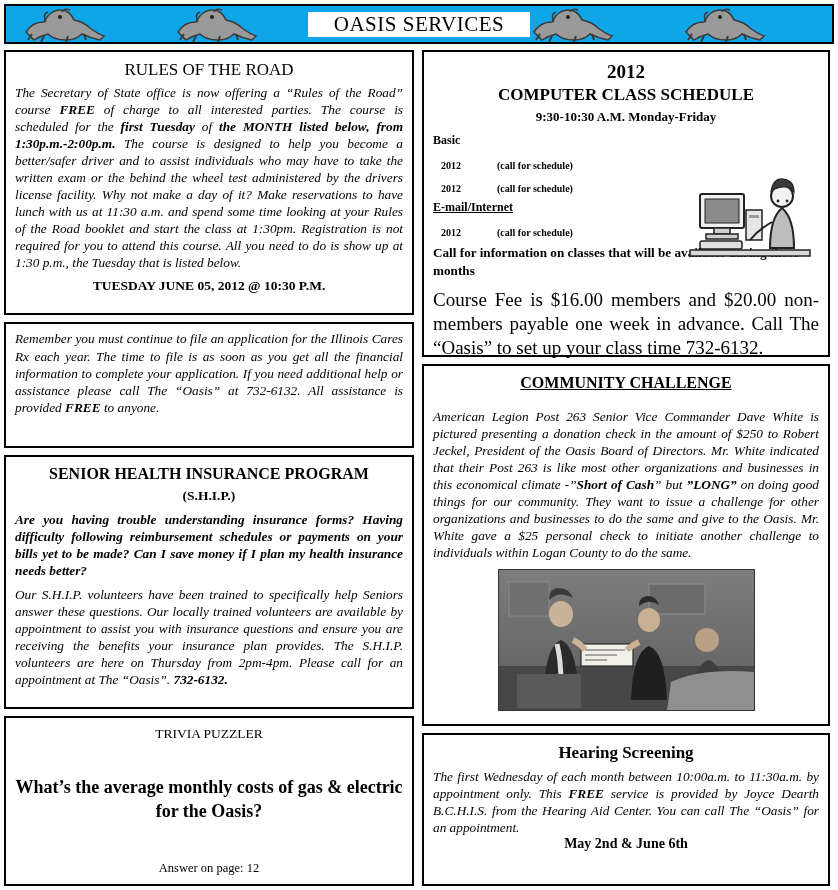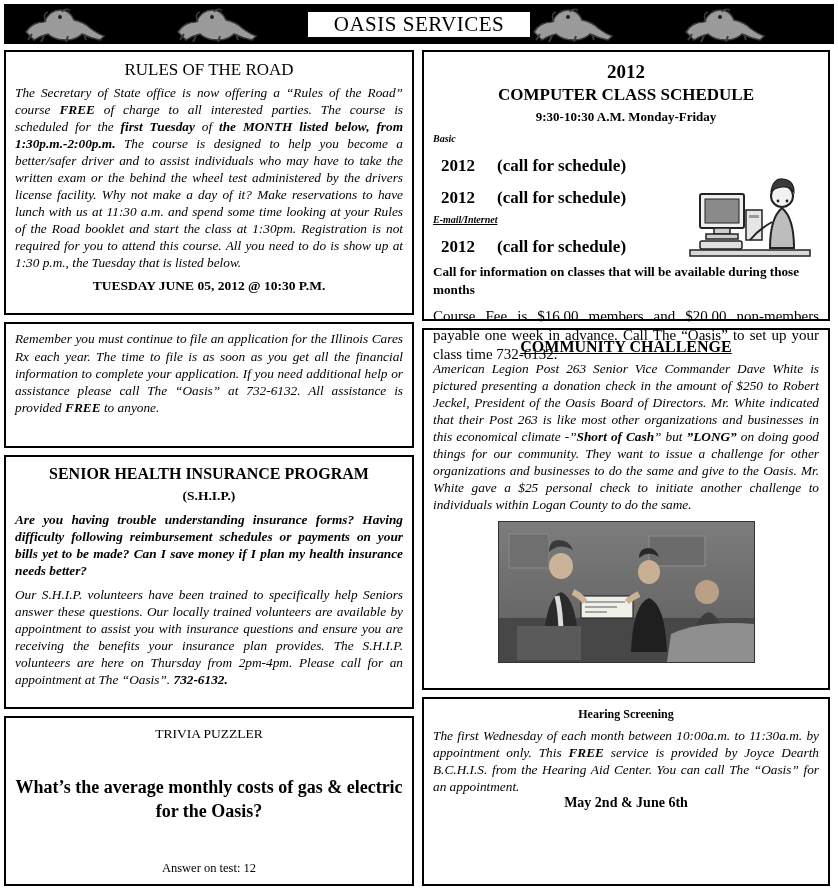--- a/index.html
+++ b/index.html
@@ -25,21 +25,21 @@
   
   .masthead {
     position: relative;
     height: 40px;
     border: 2px solid #000;
     box-sizing: border-box;
     display: flex;
     align-items: center;
     justify-content: center;
     overflow: hidden;
-    background: #000000;
+    background: #0ea5e9;
   }
   .masthead-title {
     font-size: 21px;
     letter-spacing: 0.5px;
     font-family: "Liberation Serif", serif;
     z-index: 3;
     background: #fff;
     padding: 0 26px;
   }
   .gator {
@@ -87,21 +87,21 @@
   h2.sec-title-bold {
     font-size: 16px;
     font-weight: bold;
     text-align: center;
     margin: 2px 0 5px 0;
   }
   h2.sec-title-underline {
     font-size: 16px;
     font-weight: bold;
     text-align: center;
-    margin: 2px 0 4px 0;
+    margin: 2px 0 16px 0;
     text-decoration: underline;
   }
   p.body {
     font-size: 13.3px;
     line-height: 1.28;
     margin: 0 0 0 0;
     text-align: justify;
     text-justify: inter-word;
     font-style: italic;
   }
@@ -117,60 +117,59 @@
     margin-top: 7px;
   }
 
   
   #rules-box { height: 288px; }
   #illinois-box { height: 135px; }
   #ship-box { height: 276px; }
   #trivia-box { flex: 1 1 auto; display:flex; flex-direction:column; justify-content:center;gap:28px;}
 
   
-  #class-box { height: 271px; position: relative; }
+  #class-box { height: 307px; position: relative; }
   .year-big {
     font-size: 19px;
     font-weight: bold;
     text-align: center;
     margin: 3px 0 2px 0;
   }
   .class-head {
     font-size: 17px;
     font-weight: bold;
     text-align: center;
     margin: 2px 0 4px 0;
   }
   .class-time {
     font-size: 13px;
     font-weight: bold;
     text-align: center;
     margin: 0 0 8px 0;
   }
   .sched-label {
+    font-size: 12px;
+    font-weight: bold;
+    margin: 0 0 3px 0;
+  }
+  .sched-row {
     font-size: 10px;
-    font-weight: bold;
-    margin: 0 0 3px 0;
-    font-style: italic;
-  }
-  .sched-row {
-    font-size: 17px;
     font-weight: bold;
     margin: 12px 0 4px 0;
     padding-left: 8px;
   }
   .sched-row .when { display: inline-block; width: 56px; }
   .sched-note {
     font-size: 13.2px;
     font-weight: bold;
     margin: 6px 0 3px 0;
     line-height: 1.35;
   }
   .fee {
-    font-size: 15px;
+    font-size: 19px;
     line-height: 1.28;
     margin-top: 8px;
     text-align: justify;
   }
   .computer-art {
     position: absolute;
     right: 14px;
     top: 118px;
     width: 128px;
     height: 96px;
@@ -275,21 +274,21 @@
       <div class="box" id="ship-box">
         <h2 class="sec-title-bold">SENIOR HEALTH INSURANCE PROGRAM</h2>
         <div class="center bold" style="font-size:13.5px;margin-bottom:7px;">(S.H.I.P.)</div>
         <p class="body bold">Are you having trouble understanding insurance forms?  Having difficulty following reimbursement schedules or payments on your bills yet to be made?  Can I save money if I plan my health insurance needs better?</p>
         <p class="body" style="margin-top:7px;"><span>Our S.H.I.P. volunteers have been trained to specifically help Seniors answer these questions.  Our locally trained volunteers are available by appointment to assist you with insurance questions and ensure you are receiving the benefits your insurance plan provides.  The S.H.I.P.  volunteers are here on Thursday from  2pm-4pm.  Please call for an appointment at The “Oasis”. </span><span class="bold">732-6132.</span></p>
       </div>
 
       <div class="box" id="trivia-box">
         <div class="trivia-title">TRIVIA PUZZLER</div>
         <div class="trivia-q">What’s the average monthly costs of gas &amp; electric for the Oasis?</div>
-        <div class="trivia-ans"><span>Answer on test:</span> <span>12</span></div>
+        <div class="trivia-ans"><span>Answer on page:</span> <span>12</span></div>
       </div>
 
     </div>
 
     <div class="col col-right">
 
       <div class="box" id="class-box">
         <div class="year-big">2012</div>
         <div class="class-head">COMPUTER CLASS  SCHEDULE</div>
         <div class="class-time">9:30-10:30 A.M. Monday-Friday</div>
@@ -364,20 +363,20 @@
             <ellipse cx="208" cy="70" rx="12" ry="12" fill="#b9a086"></ellipse>
             <path d="M190 136 q4 -42 20 -46 q16 6 18 46 z" fill="#3d3d3d"></path>
 
             <path d="M172 112 q30 -14 83 -10 v38 H168 z" fill="#8f8f8f"></path>
             <rect x="18" y="104" width="64" height="34" fill="#5a5a5a"></rect>
           </svg>
         </div>
       </div>
 
       <div class="box" id="hearing-box">
-        <h2 class="sec-title-bold" style="font-size:12px;">Hearing  Screening</h2>
+        <h2 class="sec-title-bold" style="font-size:17px;">Hearing  Screening</h2>
         <p class="body"><span>The first Wednesday of each month between 10:00a.m. to 11:30a.m. by appointment only.  This </span><span class="bold">FREE</span><span> service is provided by Joyce Dearth B.C.H.I.S. from the Hearing Aid Center.  You can call The “Oasis” for an appointment.</span></p>
         <div class="dates">May 2nd  &amp; June 6th</div>
       </div>
 
     </div>
   </div>
 </div>
 
 </body></html>

